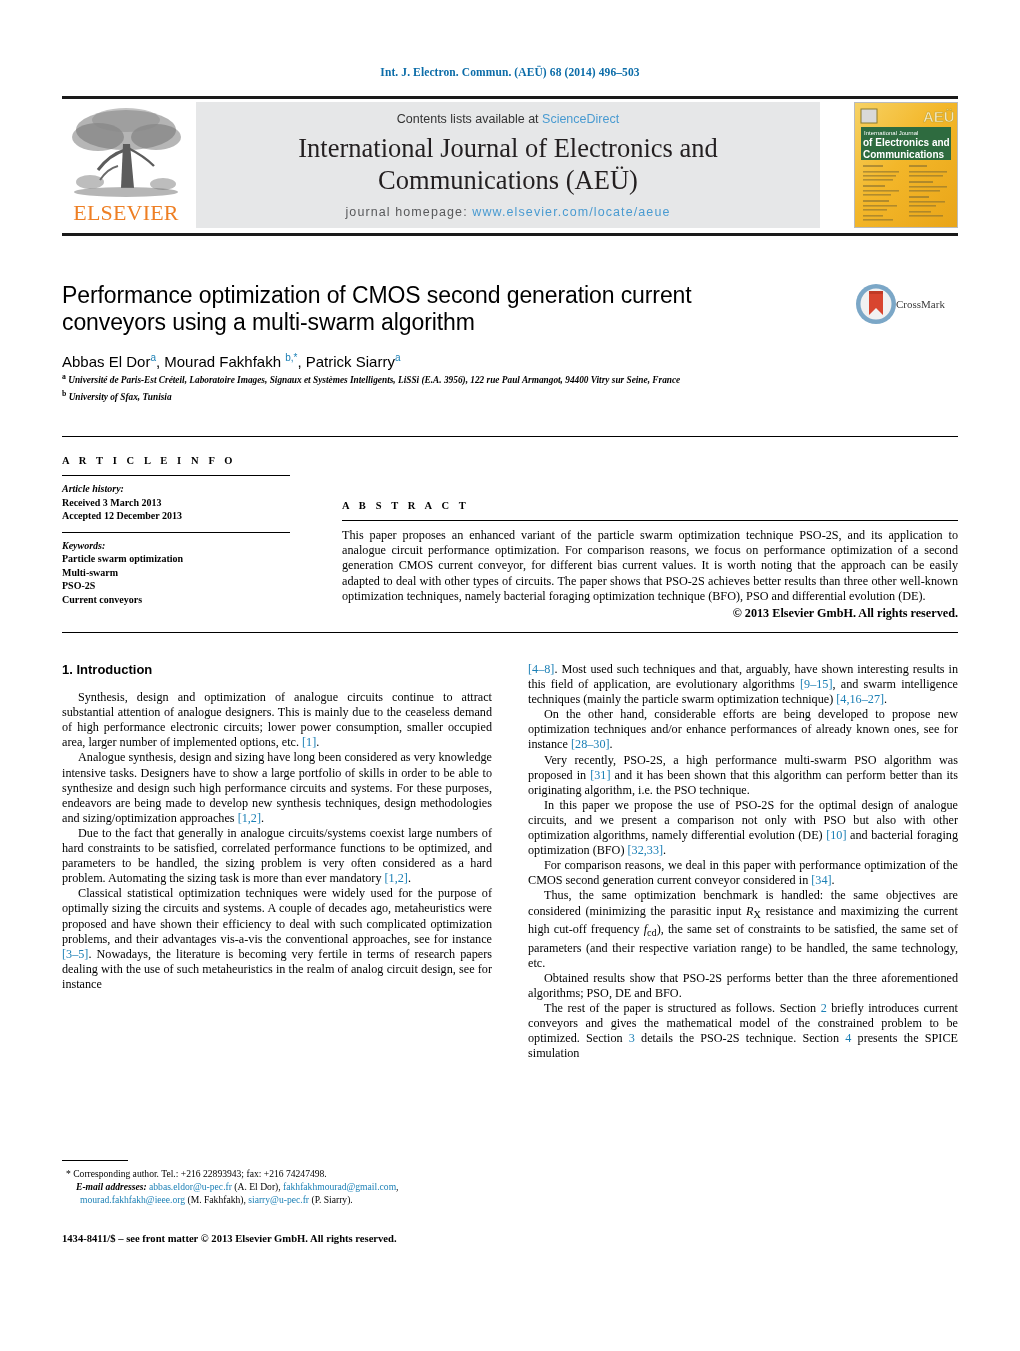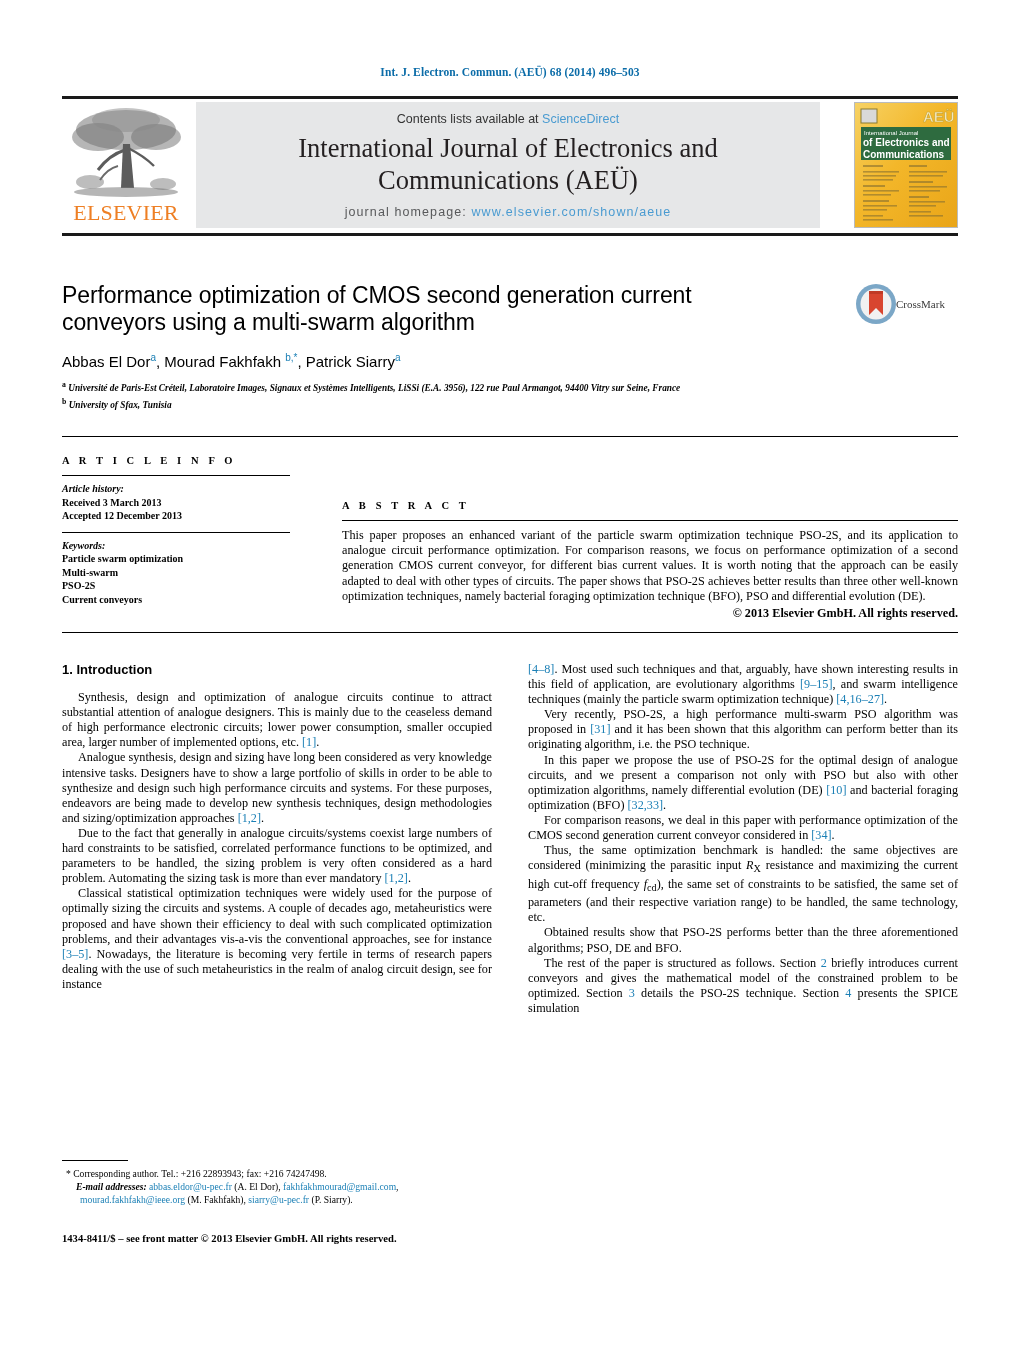--- a/index.html
+++ b/index.html
@@ -150,21 +150,21 @@
     letter-spacing: -0.1px;
   }
   .authors {
     margin-top: 16px;
     font-family: "Liberation Sans", sans-serif;
     font-size: 15px;
     color: #000;
   }
   .authors sup { color: #1a7fb5; font-size: 10px; }
   .affiliations {
-    margin-top: 8px;
+    margin-top: 0;
     font-size: 9.3px;
     line-height: 13px;
     font-style: italic;
     font-weight: bold;
     color: #000;
   }
   .affiliations sup { font-style: normal; }
 
   .crossmark {
     position: absolute;
@@ -345,21 +345,21 @@
 
     <div class="journal-band">
       <div class="contents-line">
         <span>Contents lists available at </span><span class="sd">ScienceDirect</span>
       </div>
       <div class="journal-title">
         <div>International Journal of Electronics and</div>
         <div>Communications (AEÜ)</div>
       </div>
       <div class="homepage-line">
-        <span>journal homepage: </span><span class="url">www.elsevier.com/shown/aeue</span>
+        <span>journal homepage: </span><span class="url">www.elsevier.com/locate/aeue</span>
       </div>
     </div>
 
     <div class="cover-thumb">
       <svg width="102" height="124" viewBox="0 0 102 124">
         <defs>
           <linearGradient id="cg" x1="0" y1="0" x2="1" y2="1">
             <stop offset="0%" stop-color="#f7d264"></stop>
             <stop offset="45%" stop-color="#f3b72a"></stop>
             <stop offset="100%" stop-color="#e9a518"></stop>
@@ -457,20 +457,21 @@
   <div class="col col-left">
     <div class="section-head">1.  Introduction</div>
     <p>Synthesis, design and optimization of analogue circuits continue to attract substantial attention of analogue designers. This is mainly due to the ceaseless demand of high performance electronic circuits; lower power consumption, smaller occupied area, larger number of implemented options, etc. <span class="ref">[1]</span>.</p>
     <p>Analogue synthesis, design and sizing have long been considered as very knowledge intensive tasks. Designers have to show a large portfolio of skills in order to be able to synthesize and design such high performance circuits and systems. For these purposes, endeavors are being made to develop new synthesis techniques, design methodologies and sizing/optimization approaches <span class="ref">[1,2]</span>.</p>
     <p>Due to the fact that generally in analogue circuits/systems coexist large numbers of hard constraints to be satisfied, correlated performance functions to be optimized, and parameters to be handled, the sizing problem is very often considered as a hard problem. Automating the sizing task is more than ever mandatory <span class="ref">[1,2]</span>.</p>
     <p>Classical statistical optimization techniques were widely used for the purpose of optimally sizing the circuits and systems. A couple of decades ago, metaheuristics were proposed and have shown their efficiency to deal with such complicated optimization problems, and their advantages vis-a-vis the conventional approaches, see for instance <span class="ref">[3–5]</span>. Nowadays, the literature is becoming very fertile in terms of research papers dealing with the use of such metaheuristics in the realm of analog circuit design, see for instance</p>
   </div>
 
   <div class="col col-right">
     <p class="noindent"><span class="ref">[4–8]</span>. Most used such techniques and that, arguably, have shown interesting results in this field of application, are evolutionary algorithms <span class="ref">[9–15]</span>, and swarm intelligence techniques (mainly the particle swarm optimization technique) <span class="ref">[4,16–27]</span>.</p>
+    <p>On the other hand, considerable efforts are being developed to propose new optimization techniques and/or enhance performances of already known ones, see for instance <span class="ref">[28–30]</span>.</p>
     <p>Very recently, PSO-2S, a high performance multi-swarm PSO algorithm was proposed in <span class="ref">[31]</span> and it has been shown that this algorithm can perform better than its originating algorithm, i.e. the PSO technique.</p>
     <p>In this paper we propose the use of PSO-2S for the optimal design of analogue circuits, and we present a comparison not only with PSO but also with other optimization algorithms, namely differential evolution (DE) <span class="ref">[10]</span> and bacterial foraging optimization (BFO) <span class="ref">[32,33]</span>.</p>
     <p>For comparison reasons, we deal in this paper with performance optimization of the CMOS second generation current conveyor considered in <span class="ref">[34]</span>.</p>
     <p>Thus, the same optimization benchmark is handled: the same objectives are considered (minimizing the parasitic input <i>R</i><sub>X</sub> resistance and maximizing the current high cut-off frequency <i>f</i><sub>cd</sub>), the same set of constraints to be satisfied, the same set of parameters (and their respective variation range) to be handled, the same technology, etc.</p>
     <p>Obtained results show that PSO-2S performs better than the three aforementioned algorithms; PSO, DE and BFO.</p>
     <p>The rest of the paper is structured as follows. Section <span class="ref">2</span> briefly introduces current conveyors and gives the mathematical model of the constrained problem to be optimized. Section <span class="ref">3</span> details the PSO-2S technique. Section <span class="ref">4</span> presents the SPICE simulation</p>
   </div>
 
   <div class="footnote">
     <div class="footnote-rule"></div>

